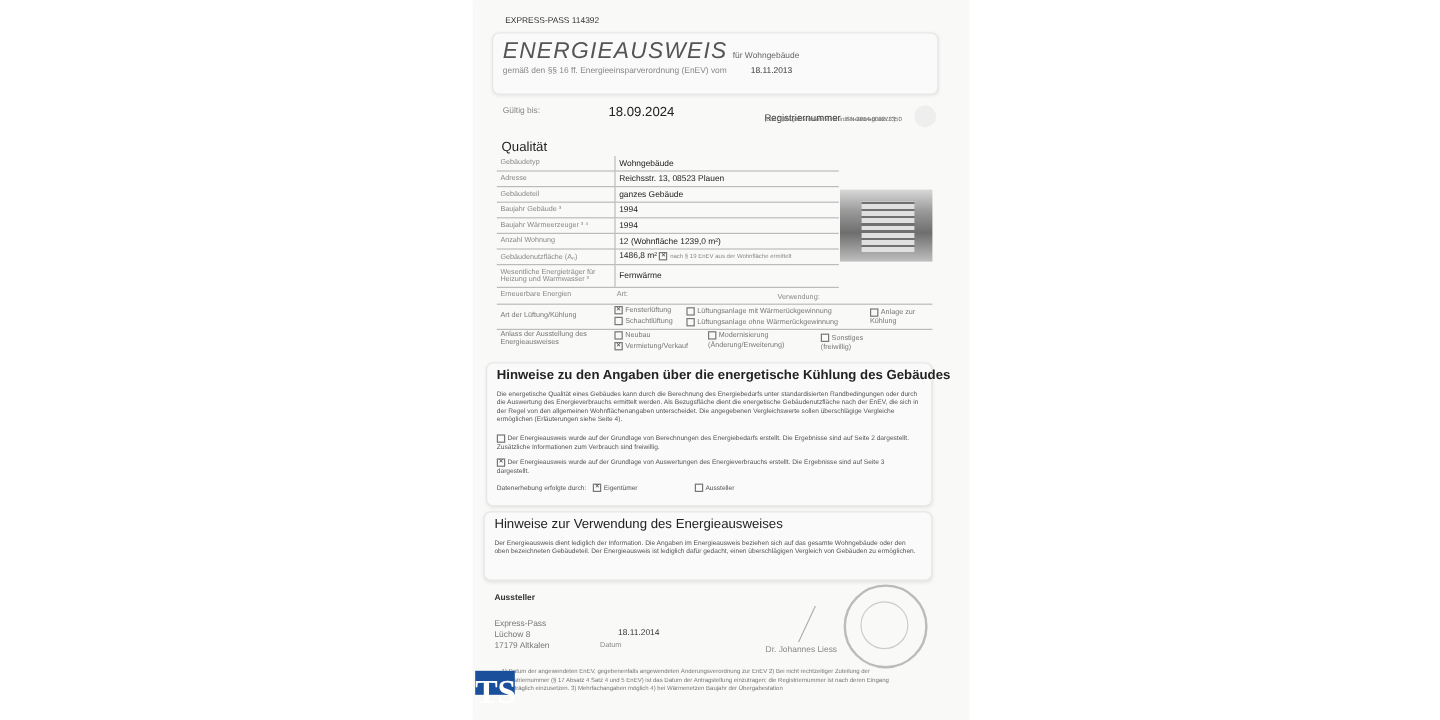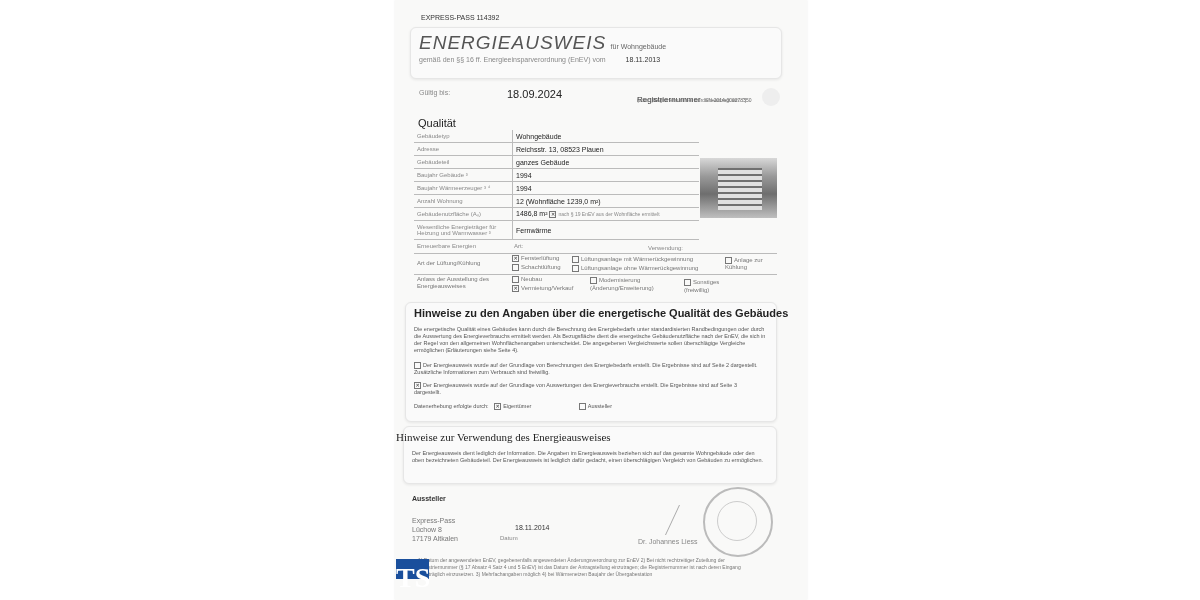--- a/index.html
+++ b/index.html
@@ -105,36 +105,36 @@
 </div>
 <div class="abs" style="left:414px;top:275px;width:363px;height:22px;font-size:6px;color:#777;">
   <span style="position:absolute;left:3px;top:1px;width:88px;line-height:7px;">Anlass der Ausstellung des Energieausweises</span>
   <span style="position:absolute;left:98px;top:1px;"><span class="cb"></span><span>Neubau</span></span>
   <span style="position:absolute;left:98px;top:10px;"><span class="cb">✕</span><span>Vermietung/Verkauf</span></span>
   <span style="position:absolute;left:176px;top:1px;width:80px;white-space:normal;line-height:8px;"><span class="cb"></span><span>Modernisierung (Änderung/Erweiterung)</span></span>
   <span style="position:absolute;left:270px;top:3px;width:48px;white-space:normal;line-height:8px;"><span class="cb"></span><span>Sonstiges (freiwillig)</span></span>
 </div>
 
 <div class="box" style="left:405px;top:302px;width:370px;height:118px;"></div>
-<div class="abs sec-title" style="left:414px;top:307px;">Hinweise zu den Angaben über die energetische Qualität des Gebäudes</div>
+<div class="abs sec-title" style="left:414px;top:307px;">Hinweise zu den Angaben über die energetische Kühlung des Gebäudes</div>
 <div class="abs para" style="left:414px;top:326px;width:352px;">Die energetische Qualität eines Gebäudes kann durch die Berechnung des Energiebedarfs unter standardisierten Randbedingungen oder durch die Auswertung des Energieverbrauchs ermittelt werden. Als Bezugsfläche dient die energetische Gebäudenutzfläche nach der EnEV, die sich in der Regel von den allgemeinen Wohnflächenangaben unterscheidet. Die angegebenen Vergleichswerte sollen überschlägige Vergleiche ermöglichen (Erläuterungen siehe Seite 4).</div>
 <div class="abs para" style="left:414px;top:362px;width:350px;">
   <span class="cb"></span><span>Der Energieausweis wurde auf der Grundlage von Berechnungen des Energiebedarfs erstellt. Die Ergebnisse sind auf Seite 2 dargestellt. Zusätzliche Informationen zum Verbrauch sind freiwillig.</span>
 </div>
 <div class="abs para" style="left:414px;top:382px;width:350px;">
   <span class="cb">✕</span><span>Der Energieausweis wurde auf der Grundlage von Auswertungen des Energieverbrauchs erstellt. Die Ergebnisse sind auf Seite 3 dargestellt.</span>
 </div>
 <div class="abs para" style="left:414px;top:403px;width:350px;white-space:nowrap;">
   <span>Datenerhebung erfolgte durch:</span>
   <span style="margin-left:4px;"><span class="cb">✕</span><span>Eigentümer</span></span>
   <span style="margin-left:46px;"><span class="cb"></span><span>Aussteller</span></span>
 </div>
 
 <div class="box" style="left:403px;top:426px;width:372px;height:56px;"></div>
-<div class="abs sec-title2" style="left:396px;top:431px;font-family:Liberation Serif, serif;">Hinweise zur Verwendung des Energieausweises</div>
+<div class="abs sec-title2" style="left:412px;top:431px;">Hinweise zur Verwendung des Energieausweises</div>
 <div class="abs para" style="left:412px;top:450px;width:352px;">Der Energieausweis dient lediglich der Information. Die Angaben im Energieausweis beziehen sich auf das gesamte Wohngebäude oder den oben bezeichneten Gebäudeteil. Der Energieausweis ist lediglich dafür gedacht, einen überschlägigen Vergleich von Gebäuden zu ermöglichen.</div>
 
 <div class="abs" style="left:412px;top:495px;font-size:7px;font-weight:bold;color:#333;">Aussteller</div>
 <div class="abs" style="left:412px;top:516px;font-size:7px;color:#777;line-height:9px;">
   <div>Express-Pass</div>
   <div>Lüchow 8</div>
   <div>17179 Altkalen</div>
 </div>
 <div class="abs" style="left:515px;top:524px;font-size:7px;color:#333;">18.11.2014</div>
 <div class="abs" style="left:500px;top:535px;font-size:6px;color:#888;">Datum</div>

